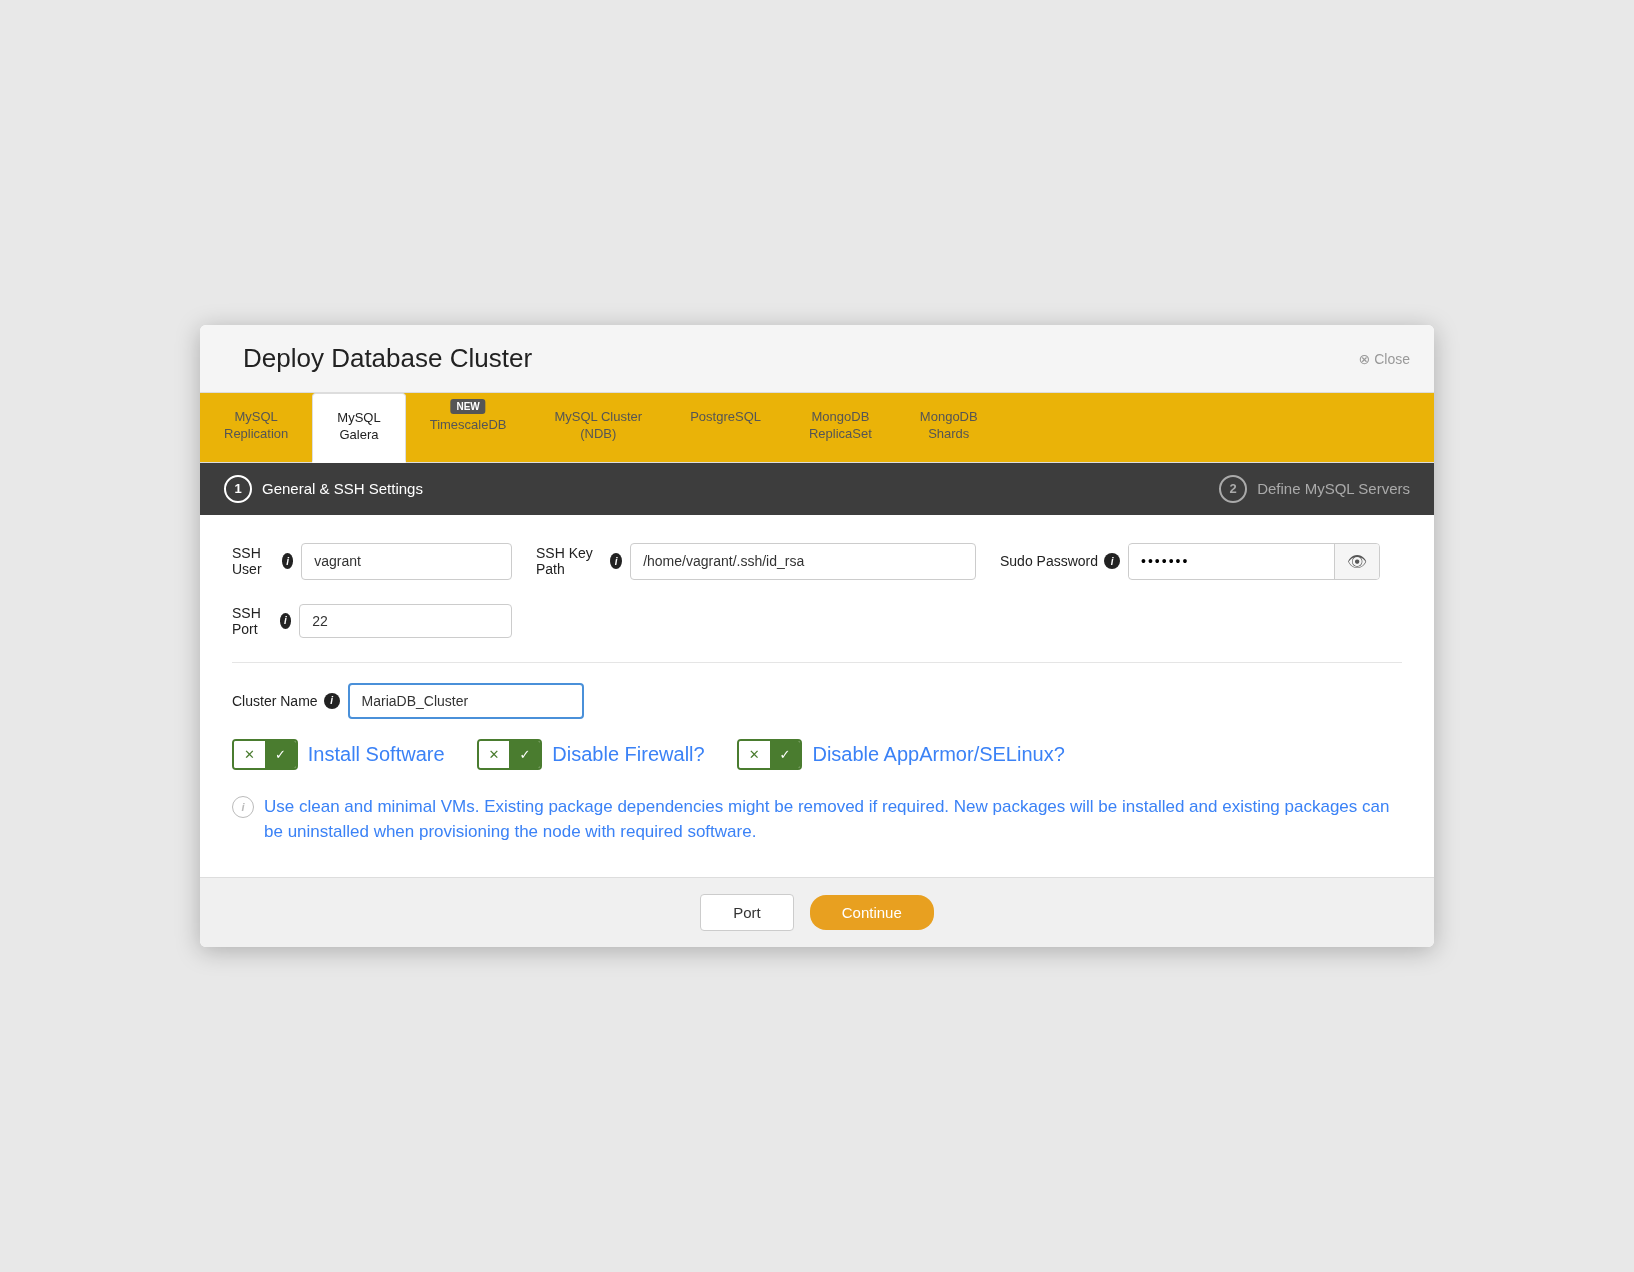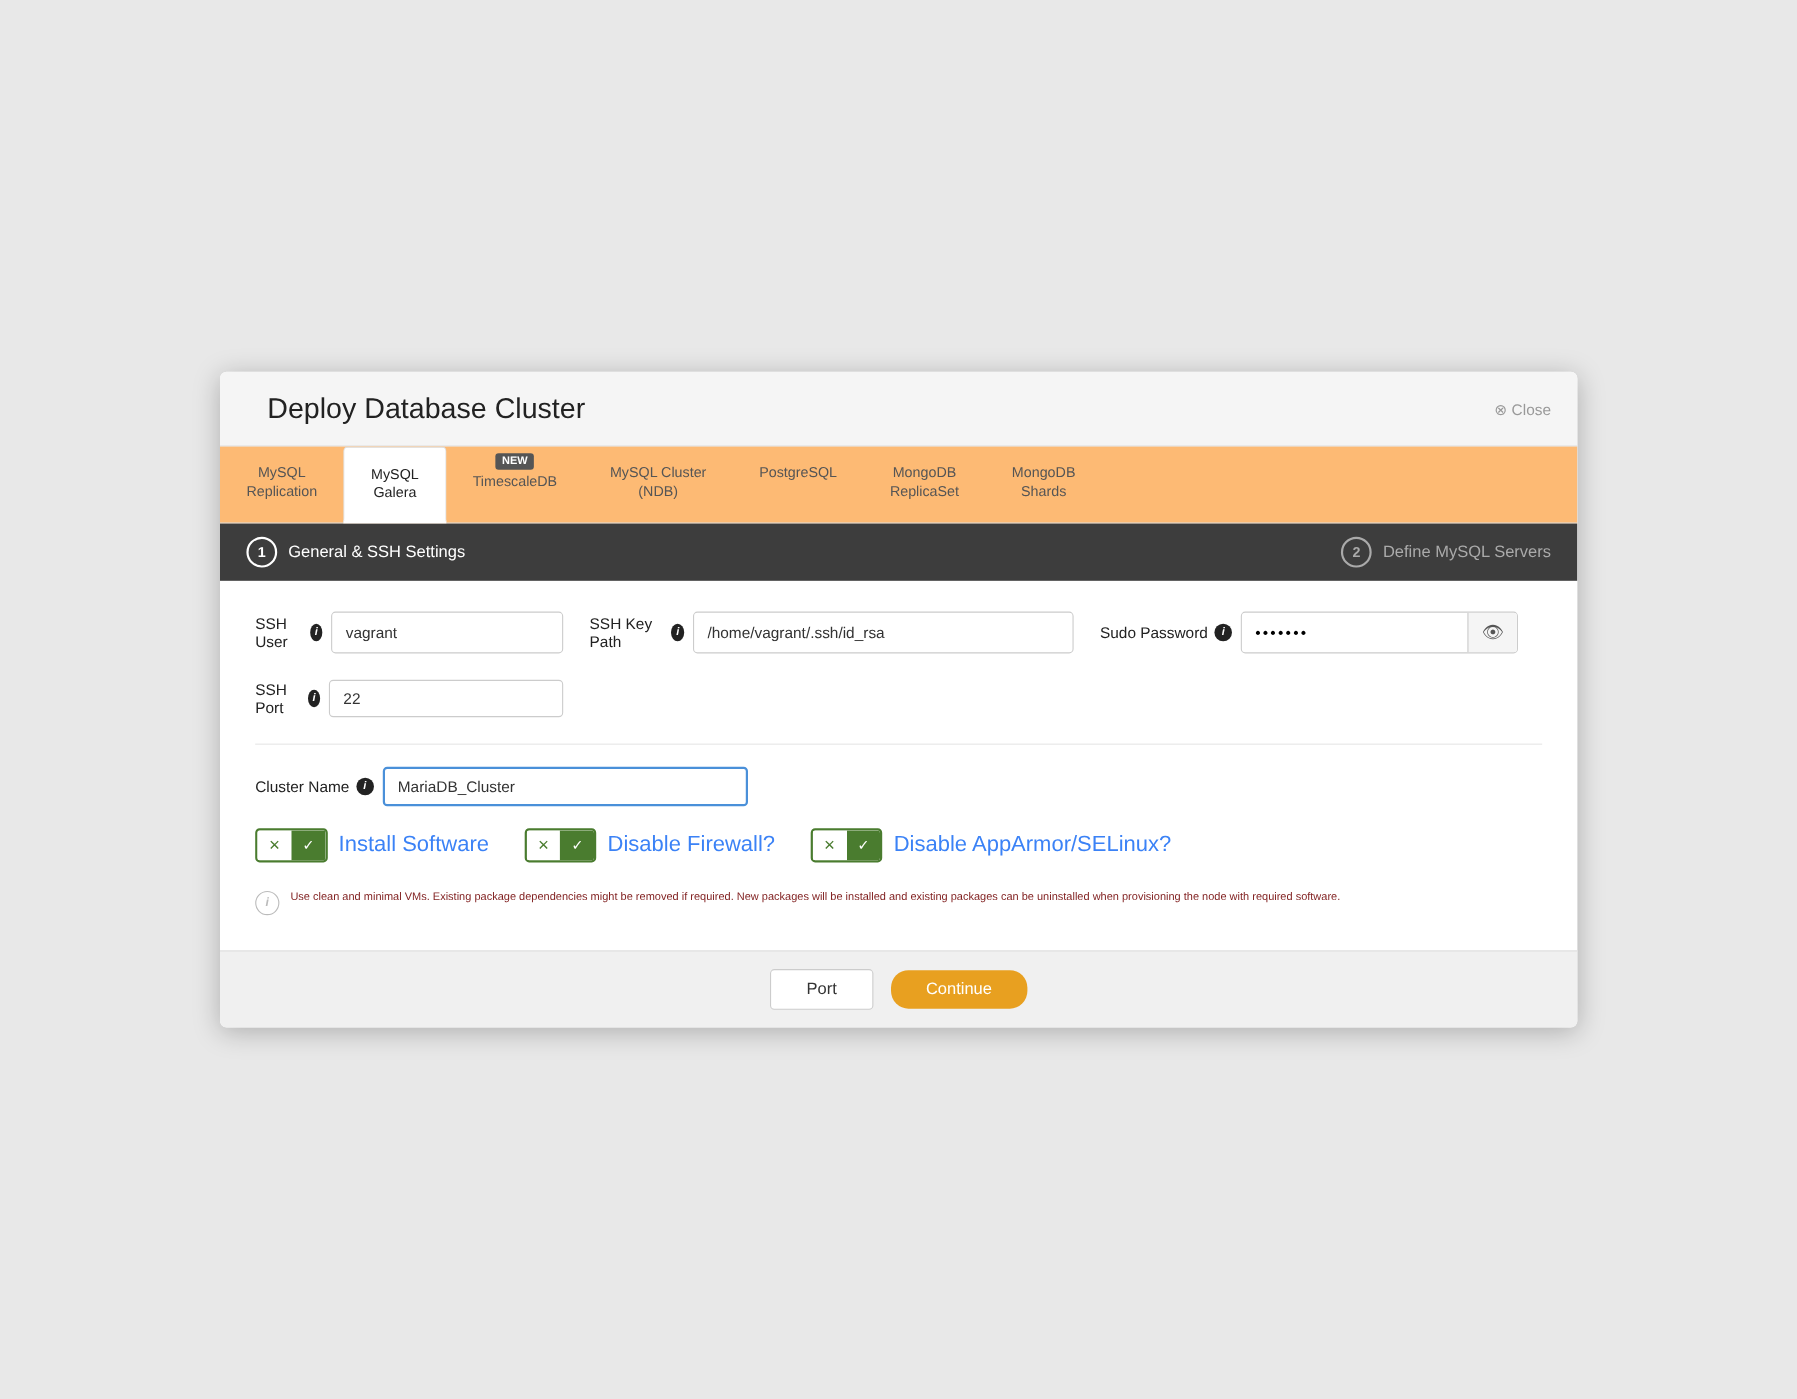--- a/index.html
+++ b/index.html
@@ -36,21 +36,21 @@
       color: #999;
       font-size: 14px;
       cursor: pointer;
       display: flex;
       align-items: center;
       gap: 4px;
       background: none;
       border: none;
     }
     .tabs-bar {
-      background: #fdba74;
+      background: #eab308;
       display: flex;
       border-bottom: 1px solid #ddd;
     }
     .tab-item {
       padding: 16px 24px;
       font-size: 13px;
       color: #555;
       cursor: pointer;
       text-align: center;
       line-height: 1.3;
@@ -191,21 +191,21 @@
       border-top: 1px solid #e5e5e5;
       margin: 8px 0 20px;
     }
     .cluster-name-input {
       border: 2px solid #4a90d9;
       border-radius: 4px;
       padding: 8px 12px;
       font-size: 14px;
       color: #333;
       outline: none;
-      width: 332px;
+      width: 236px;
     }
     .checkboxes-row {
       display: flex;
       align-items: center;
       gap: 32px;
       margin-top: 16px;
     }
     .checkbox-group {
       display: flex;
       align-items: center;
@@ -252,22 +252,22 @@
       display: flex;
       align-items: center;
       justify-content: center;
       font-size: 11px;
       flex-shrink: 0;
       margin-top: 2px;
       font-style: italic;
       font-weight: 700;
     }
     .info-text {
-      font-size: 10px;
-      color: #7f1d1d;
+      font-size: 17px;
+      color: #3b82f6;
       line-height: 1.5;
     }
     .footer {
       background: #f0f0f0;
       padding: 16px 24px;
       display: flex;
       justify-content: center;
       align-items: center;
       gap: 16px;
       border-top: 1px solid #ddd;

